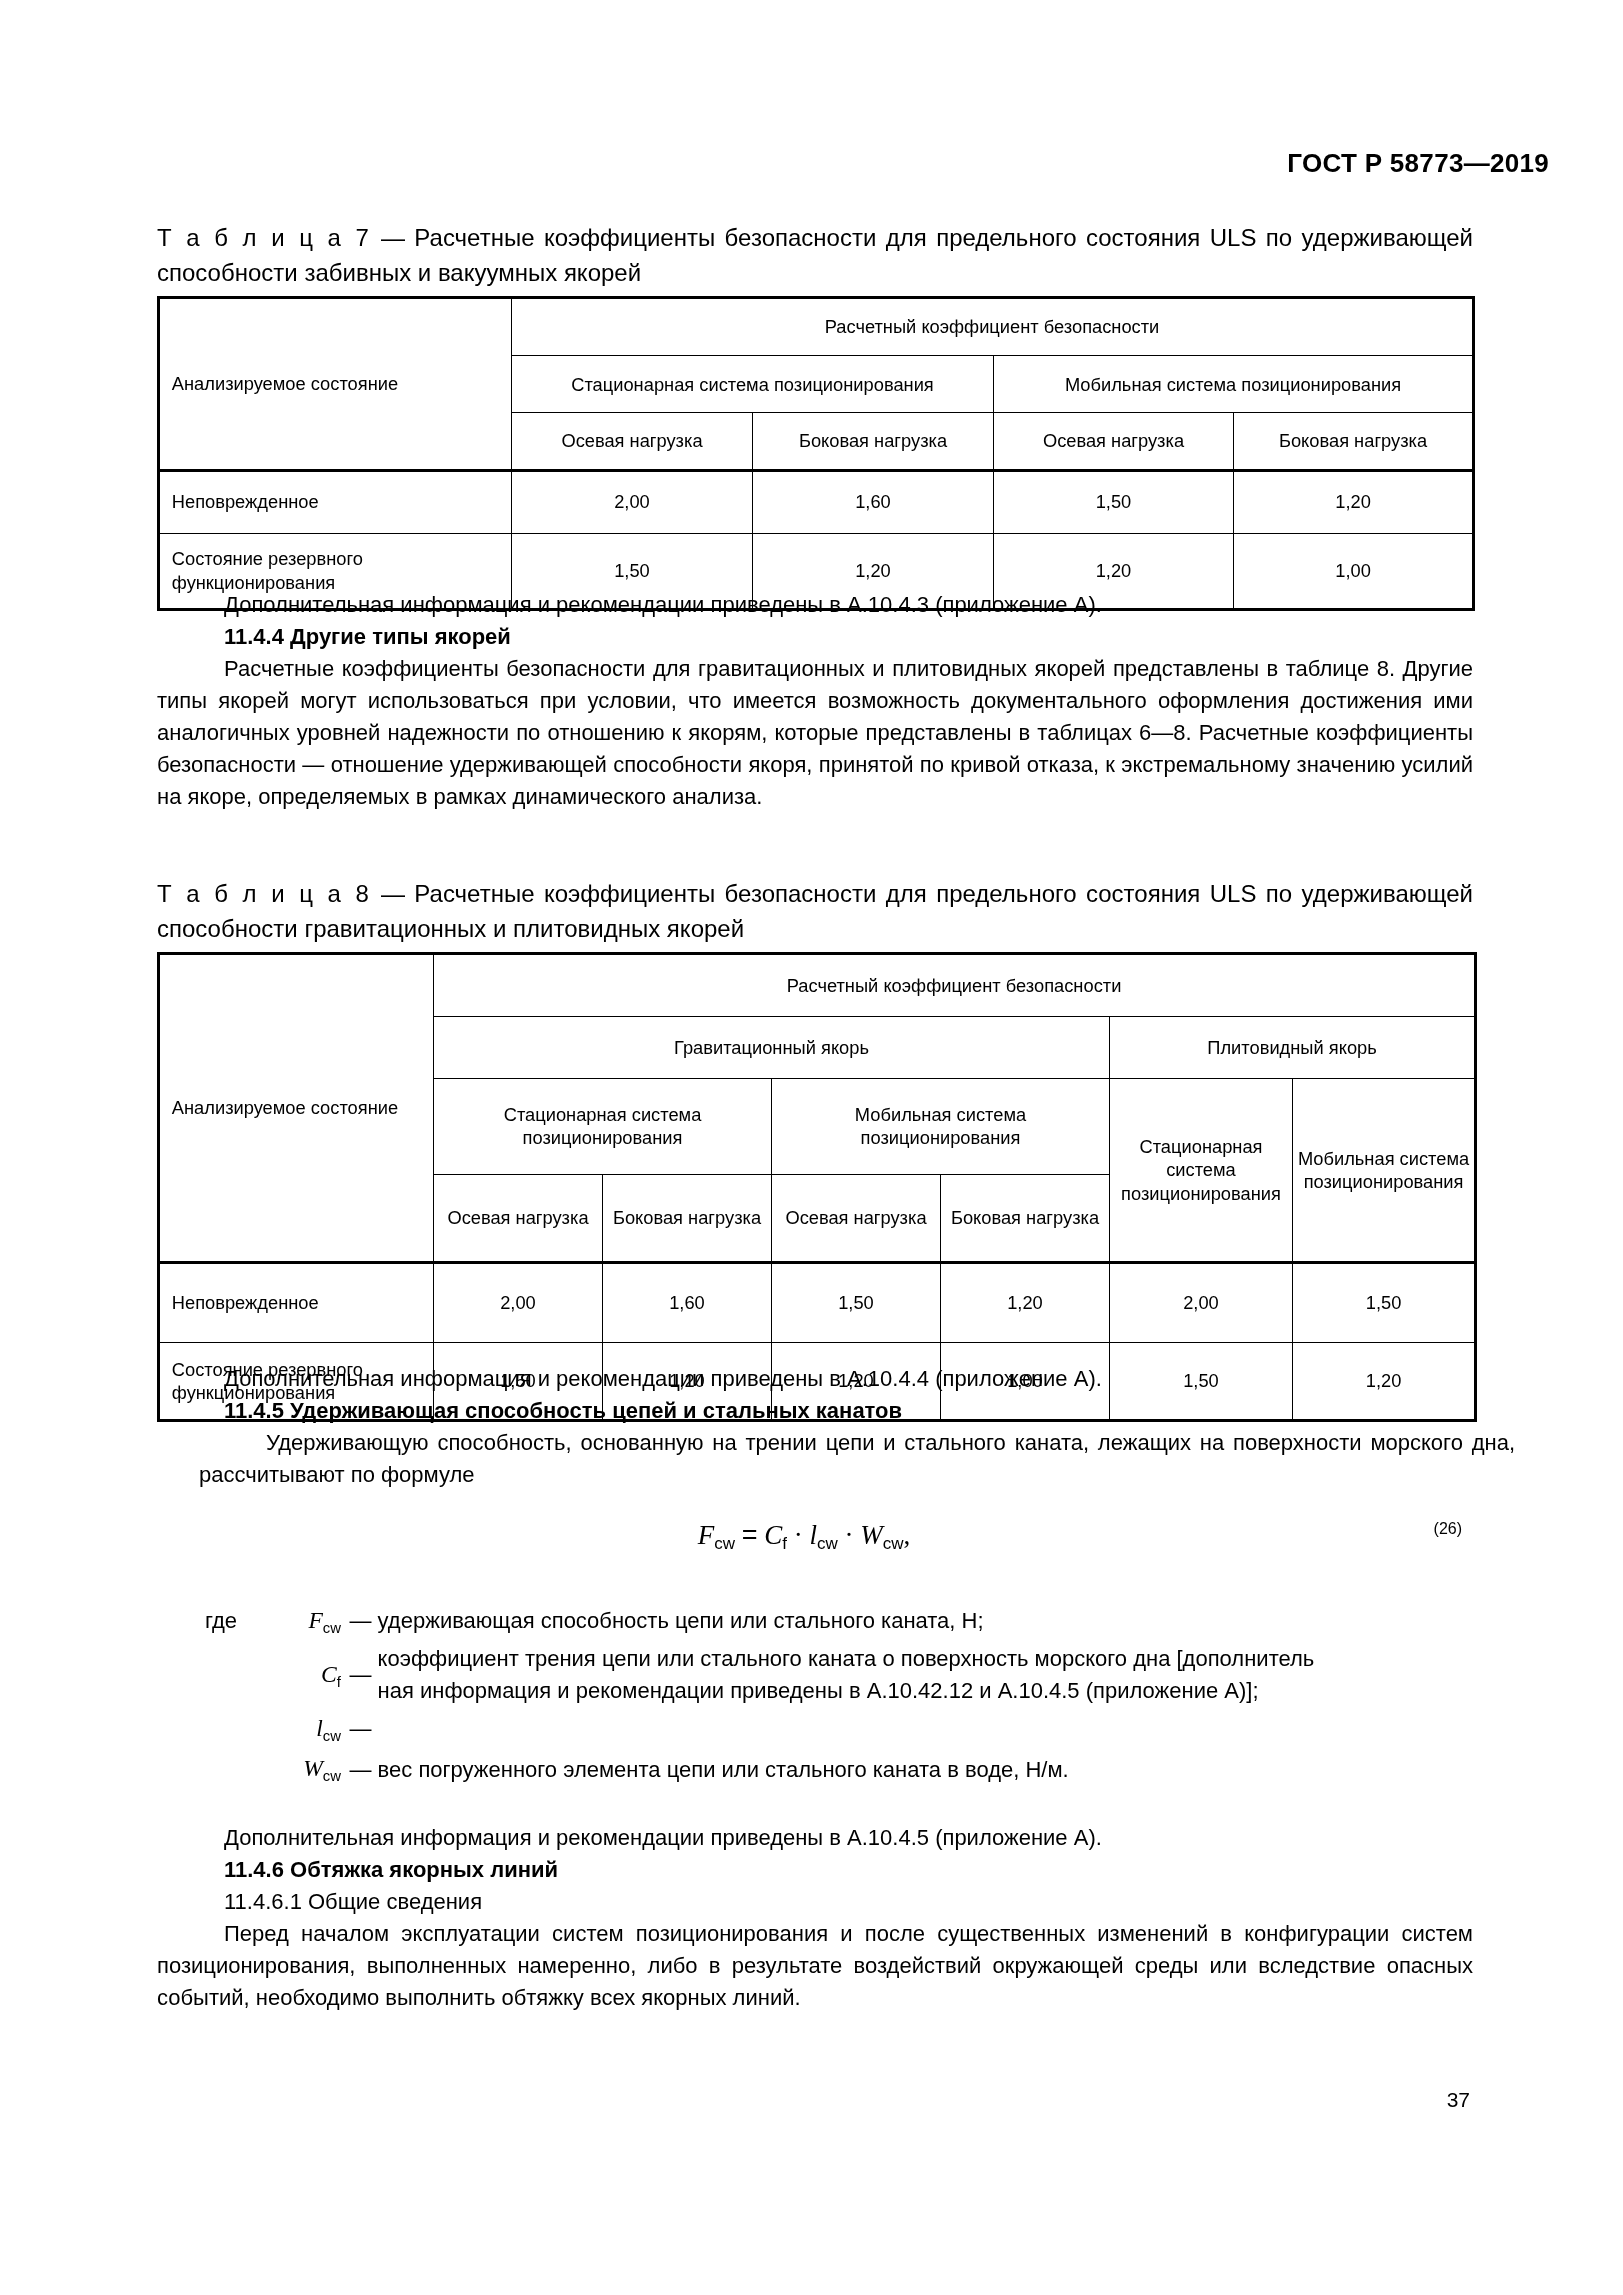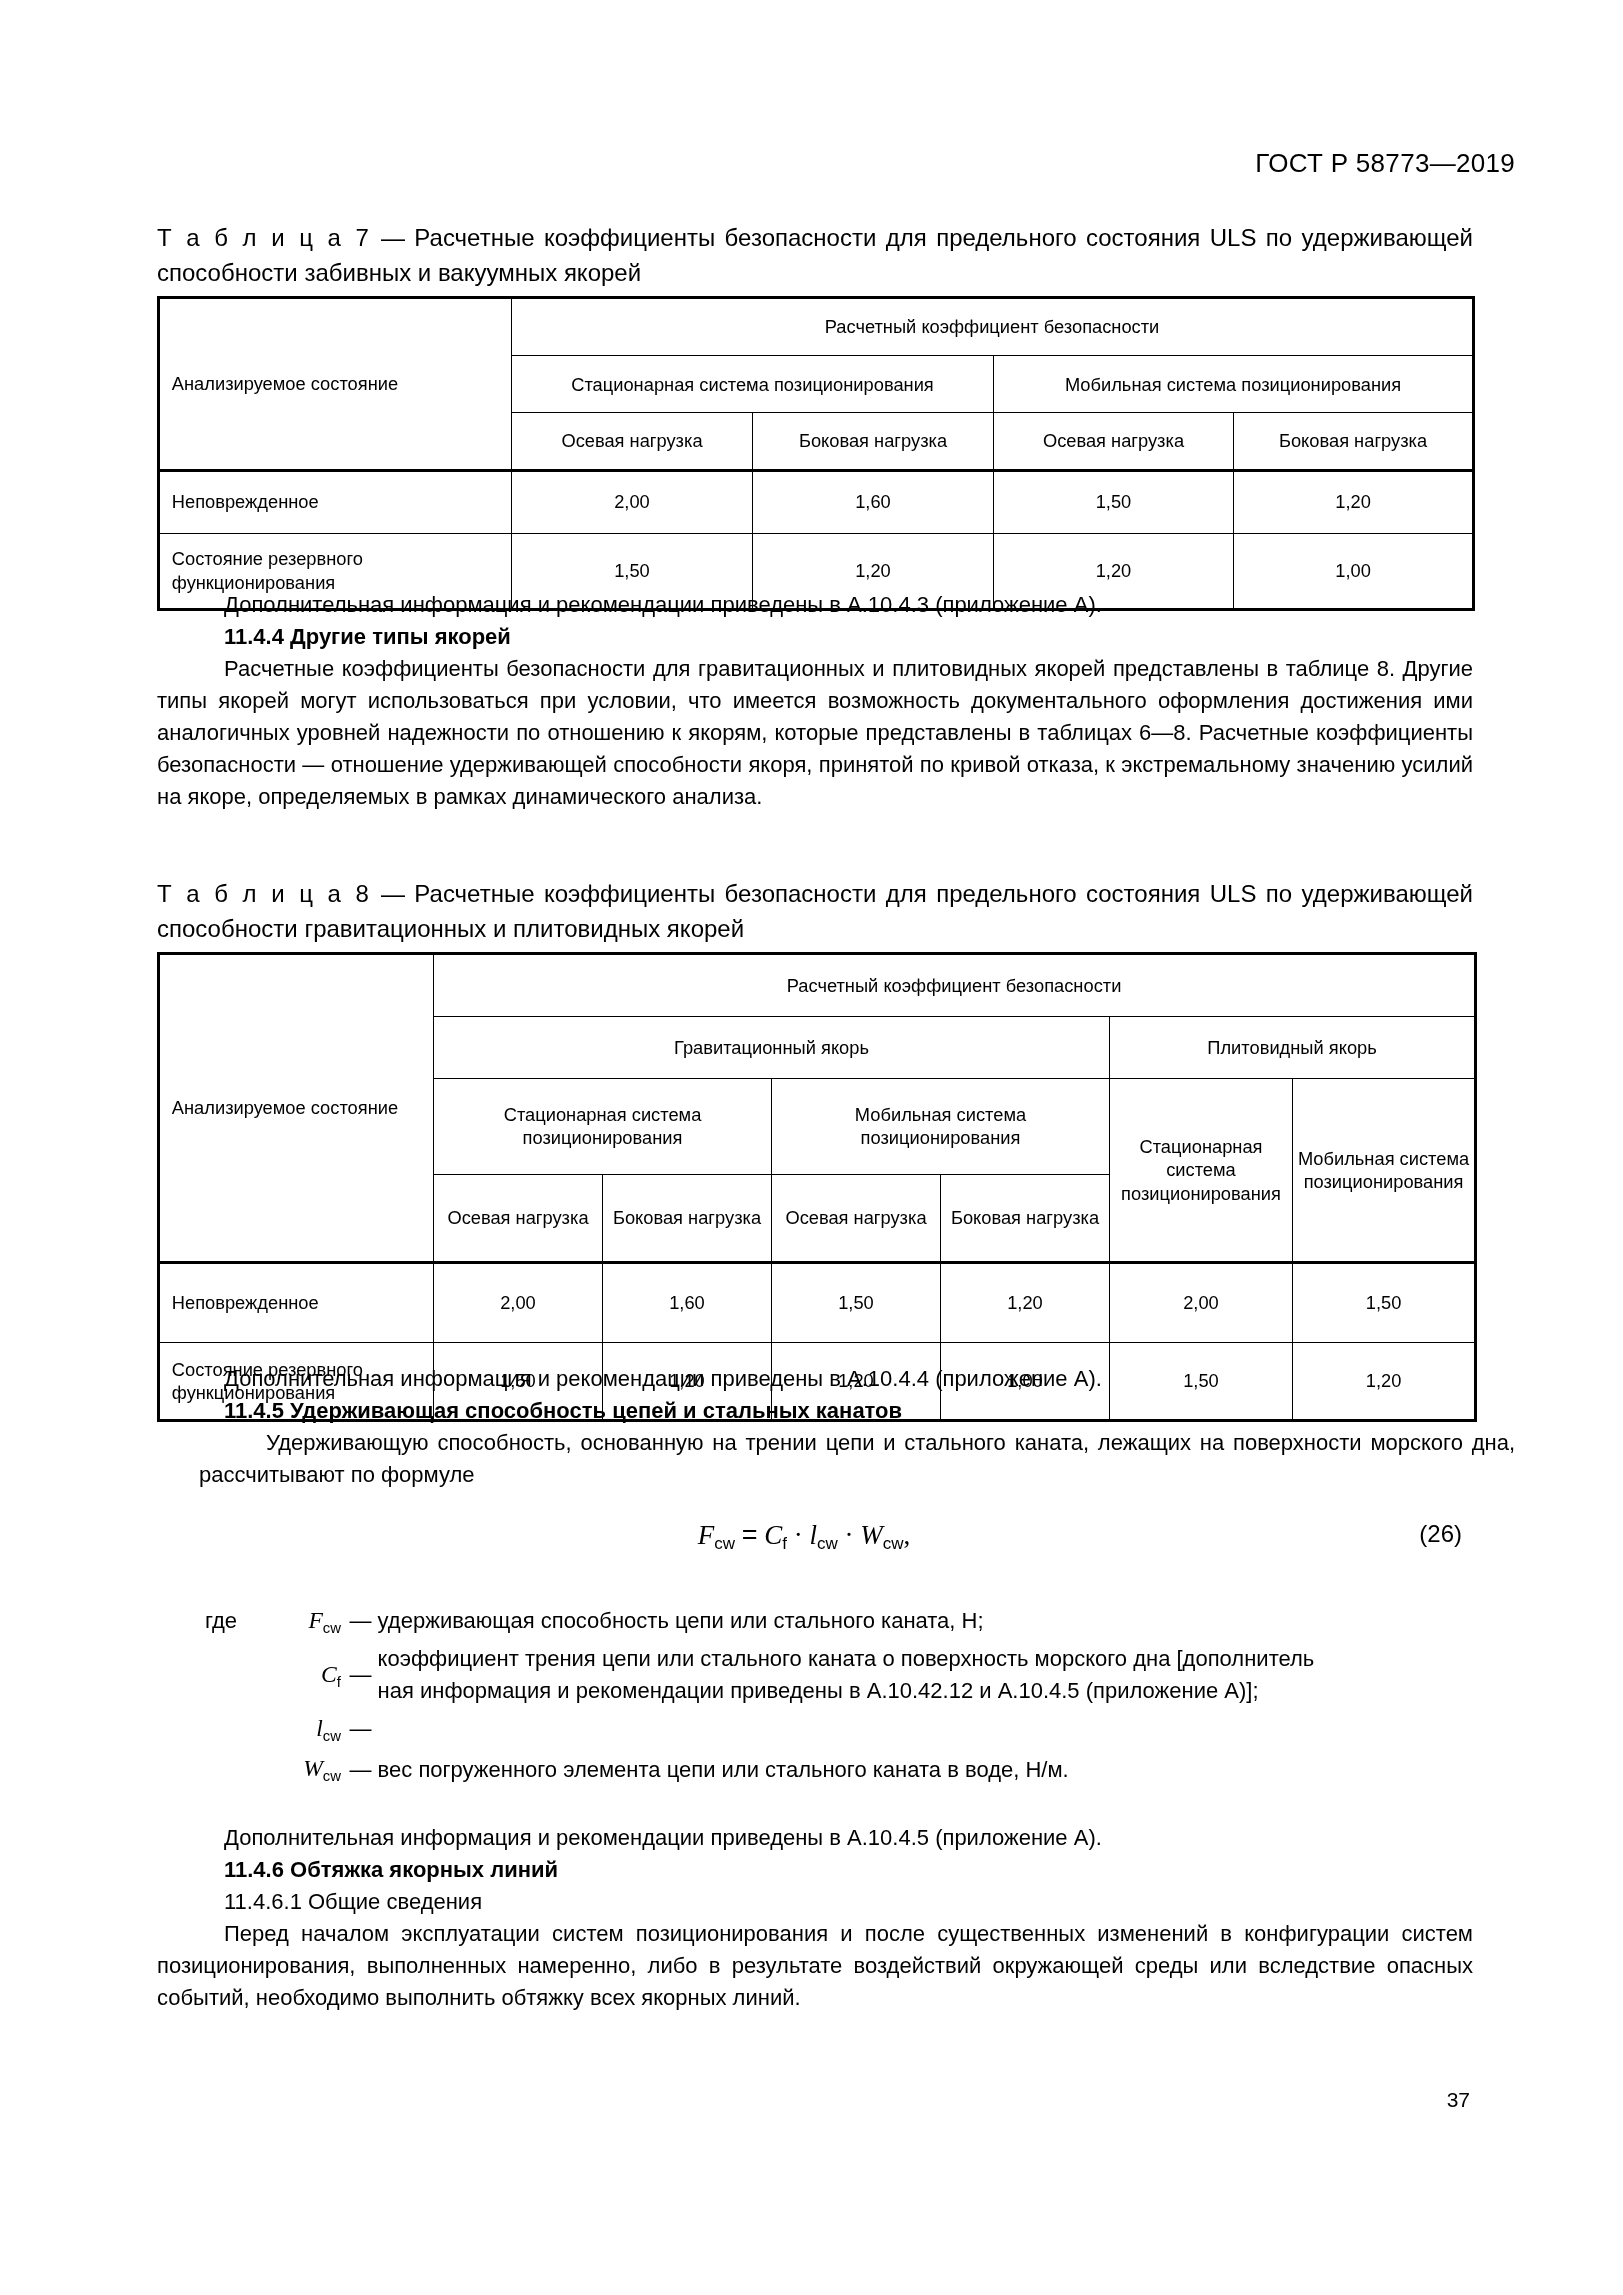--- a/index.html
+++ b/index.html
@@ -9,23 +9,23 @@
     color:#000;
     -webkit-font-smoothing:antialiased;
     position:relative;
     overflow:hidden;
   }
   .page { position:relative; width:1624px; height:2295px; }
 
   
   .hdr {
     position:absolute; top:148px; left:0; width:1624px;
-    text-align:right; padding-right:109px;
+    text-align:right; padding-right:75px;
     box-sizing:border-box;
-    font-size:26px; font-weight:normal; letter-spacing:0.3px;
+    font-size:26px; font-weight:bold; letter-spacing:0.3px;
   }
 
   
   .col { position:absolute; left:157px; width:1316px; }
 
   .caption {
     font-size:24px; line-height:1.47; text-align:justify;
     text-align-last:left;
   }
   .caption .lbl { letter-spacing:2.6px; }
@@ -69,21 +69,21 @@
     position:absolute; left:146px; width:1316px;
     font-size:25px;
   }
   .formula-body {
     text-align:center; font-style:italic;
     font-family:"Liberation Serif", serif;
     font-size:27px;
   }
   .formula-num {
     position:absolute; right:0; top:0;
-    font-style:normal; font-size:24px;
+    font-style:normal; font-size:16px;
     font-family:"Liberation Sans", sans-serif;
   }
   var { font-style:italic; font-family:"Liberation Serif", serif; }
   sub { font-size:0.63em; font-style:normal;
         font-family:"Liberation Sans", sans-serif; vertical-align:-0.32em; }
 
   
   .where { position:absolute; left:157px; width:1316px; font-size:22px; }
   .wrow { display:flex; align-items:center; line-height:1.455;margin-left:48px; }
   .wrow .gde { width:51px; flex:0 0 51px; }

